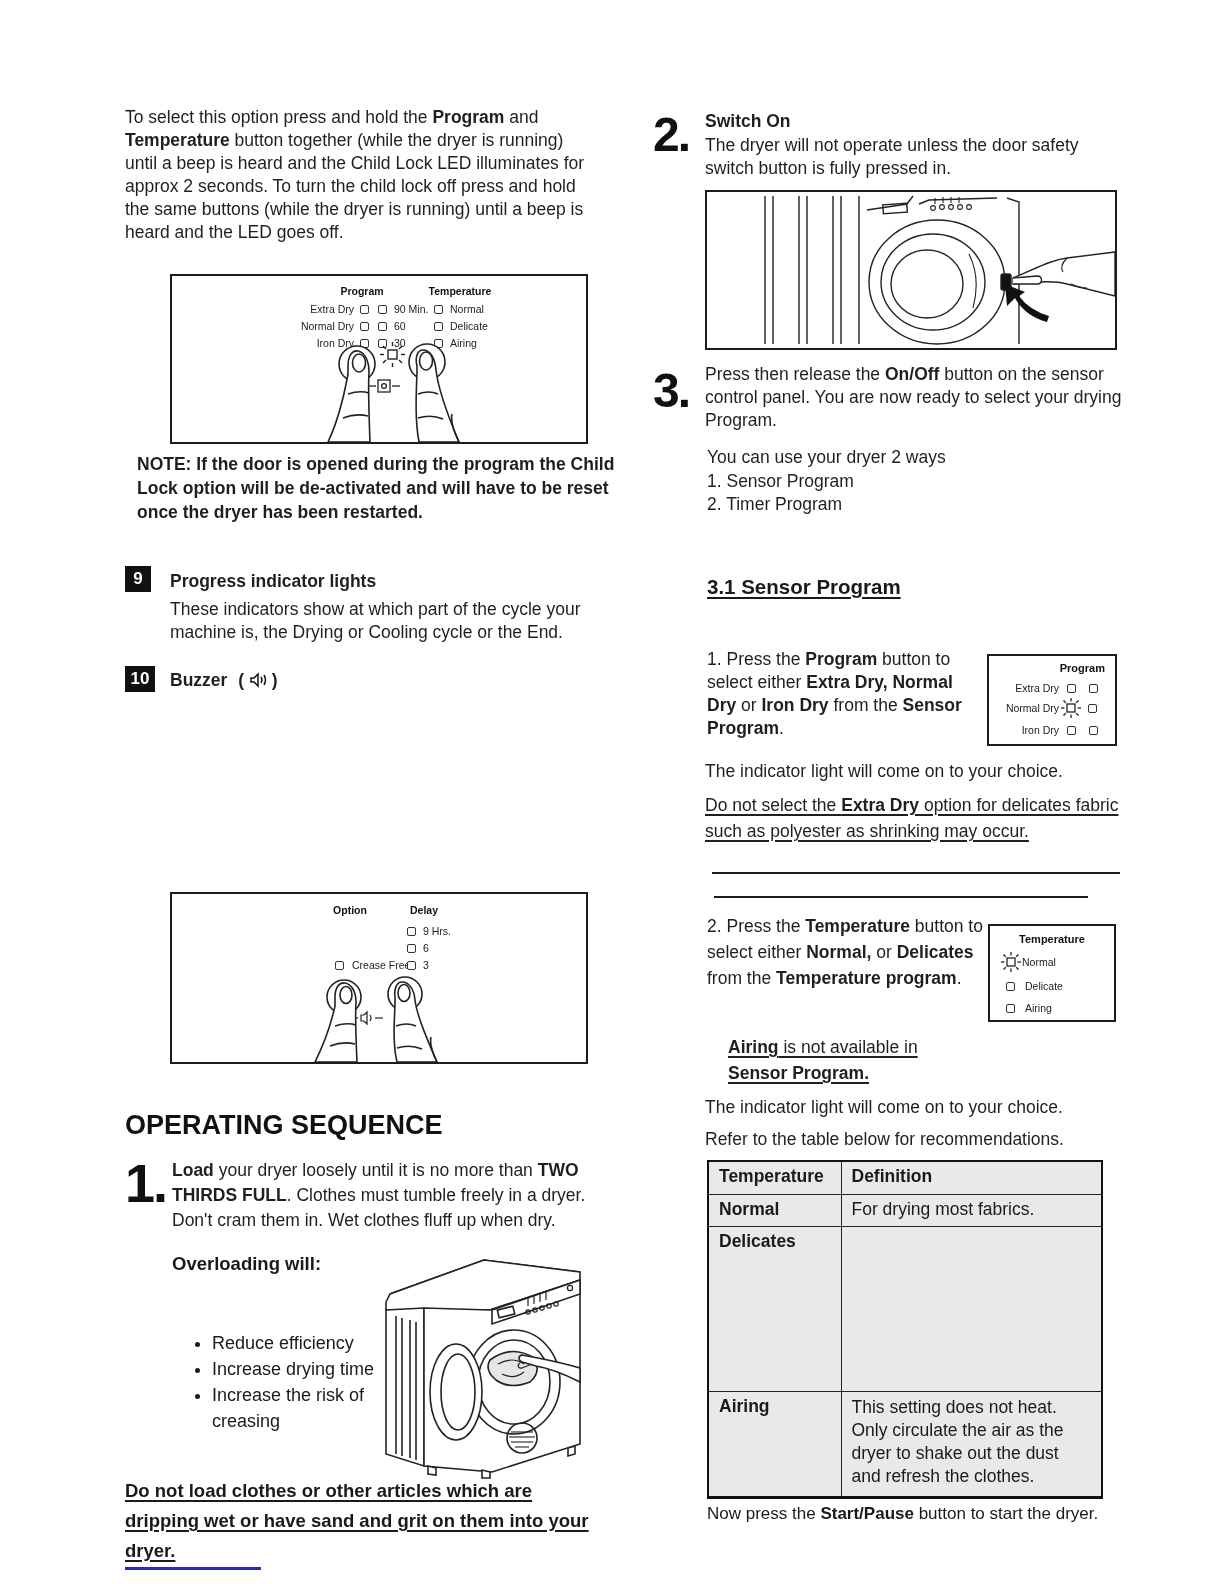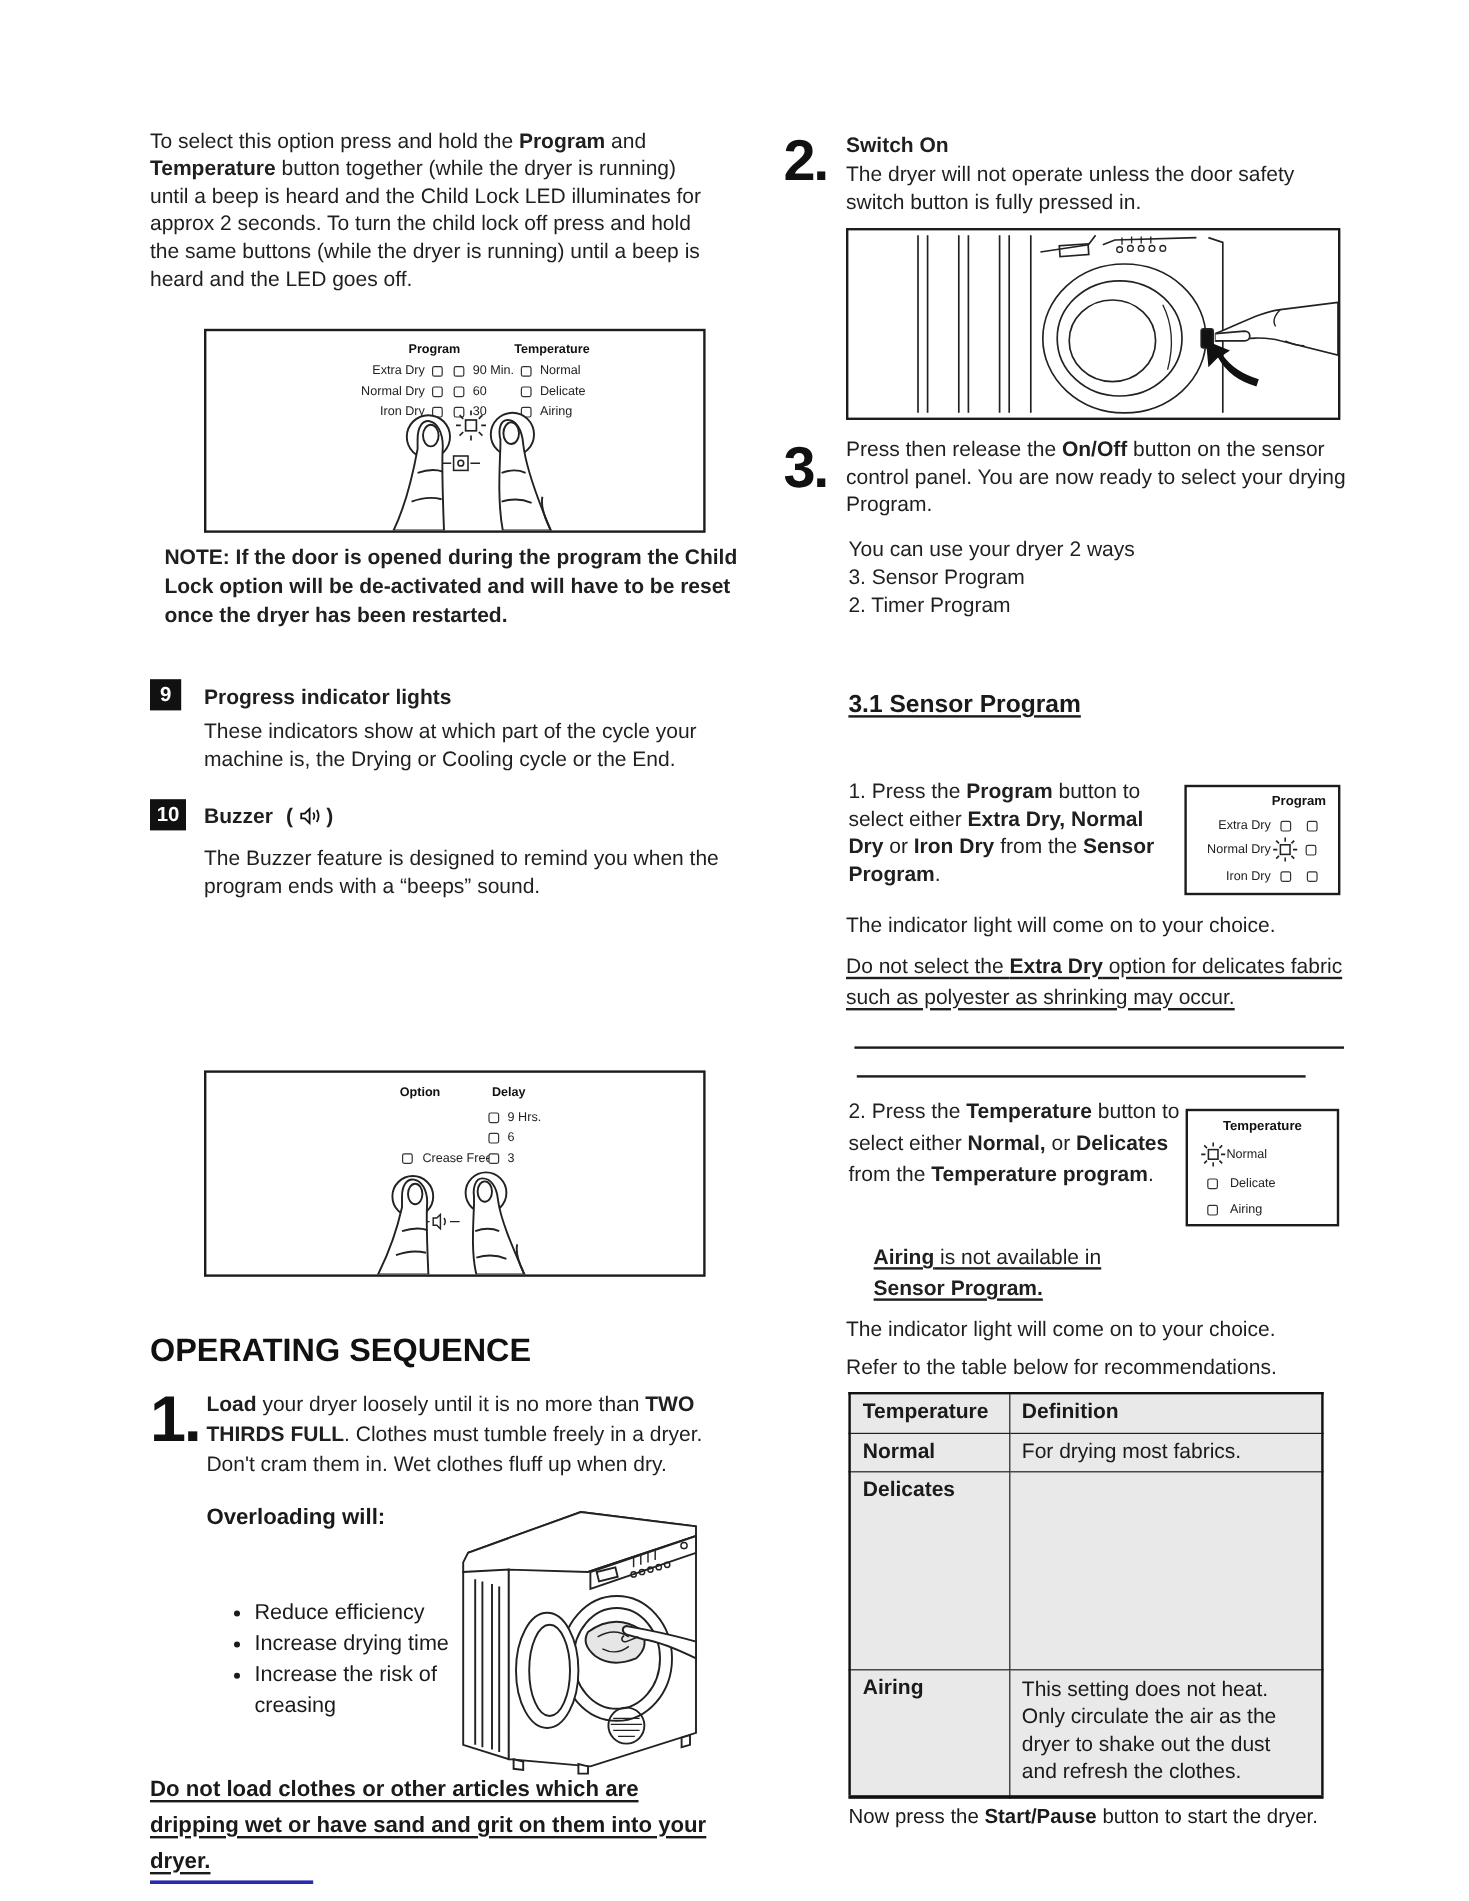--- a/index.html
+++ b/index.html
@@ -110,21 +110,20 @@
     <span style="margin-left:6px;">(</span>
     <svg width="18" height="16" viewBox="0 0 18 16" style="display:inline-block; vertical-align:-2px;">
       <g fill="none" stroke="#111" stroke-width="1.5">
         <path d="M2,6 L5,6 L9,2 L9,14 L5,10 L2,10 Z" fill="#fff"></path>
         <path d="M12,5 Q14,8 12,11"></path>
         <path d="M15,3 Q18,8 15,13"></path>
       </g>
     </svg>
     <span>)</span>
   </div>
-  <div class="abs body-txt" style="left:170px; top:704px; width:455px;">The Buzzer feature is designed to remind you when the program ends with a “beeps” sound.</div>
 
   <div class="abs diagram-box" style="left:170px; top:892px; width:418px; height:172px;">
     <div class="abs panel-hdr" style="left:148px; top:10px; width:60px; text-align:center;">Option</div>
     <div class="abs panel-hdr" style="left:222px; top:10px; width:60px; text-align:center;">Delay</div>
 
     <div class="abs" style="left:0; top:30px; width:418px; height:16px;">
       <span class="led abs" style="left:235px; top:3px;"></span>
       <span class="abs panel-lbl" style="left:251px; top:1px;">9 Hrs.</span>
     </div>
     <div class="abs" style="left:0; top:47px; width:418px; height:16px;">
@@ -282,21 +281,21 @@
 
         <path d="M340,130 Q318,124 308,106 L300,114 L298,92 L318,100 L312,104 Q322,118 342,124 Z" fill="#111" stroke="none"></path>
       </g>
     </svg>
   </div>
 
   <div class="abs bignum" style="left:653px; top:368px; font-size:48px;">3.</div>
   <div class="abs body-txt" style="left:705px; top:363px; width:424px;"><span style="font-weight: normal;">Press</span><span> then release the </span><span style="font-weight: bold;">On/Off</span><span>  button on the sensor control panel.  You are now ready to select your drying Program.</span></div>
 
   <div class="abs body-txt" style="left:707px; top:446px;">You can use your dryer 2 ways</div>
-  <div class="abs body-txt" style="left:707px; top:470px;">3. Sensor Program</div>
+  <div class="abs body-txt" style="left:707px; top:470px;">1. Sensor Program</div>
   <div class="abs body-txt" style="left:707px; top:493px;">2. Timer Program</div>
 
   <div class="abs bold u2" style="left:707px; top:543px; font-size:20.5px;margin-top:32px;">3.1  Sensor Program</div>
 
 
   <div class="abs body-txt" style="left:707px; top:648px; width:268px;"><span>1. Press the </span><span style="font-weight: bold;">Program</span><span> button to select  either </span><span style="font-weight: bold;">Extra Dry,</span><span> </span><span style="font-weight: bold;">Normal Dry</span><span> or </span><span style="font-weight: bold;">Iron Dry</span><span> from the </span><span style="font-weight: bold;">Sensor Program</span><span>.</span></div>
 
   <div class="abs diagram-box" style="left:987px; top:654px; width:130px; height:92px;">
     <div class="abs panel-hdr" style="right:10px; top:6px; font-size:11px;">Program</div>
     <div class="abs mini-row" style="left:0; top:22px; width:126px;">

